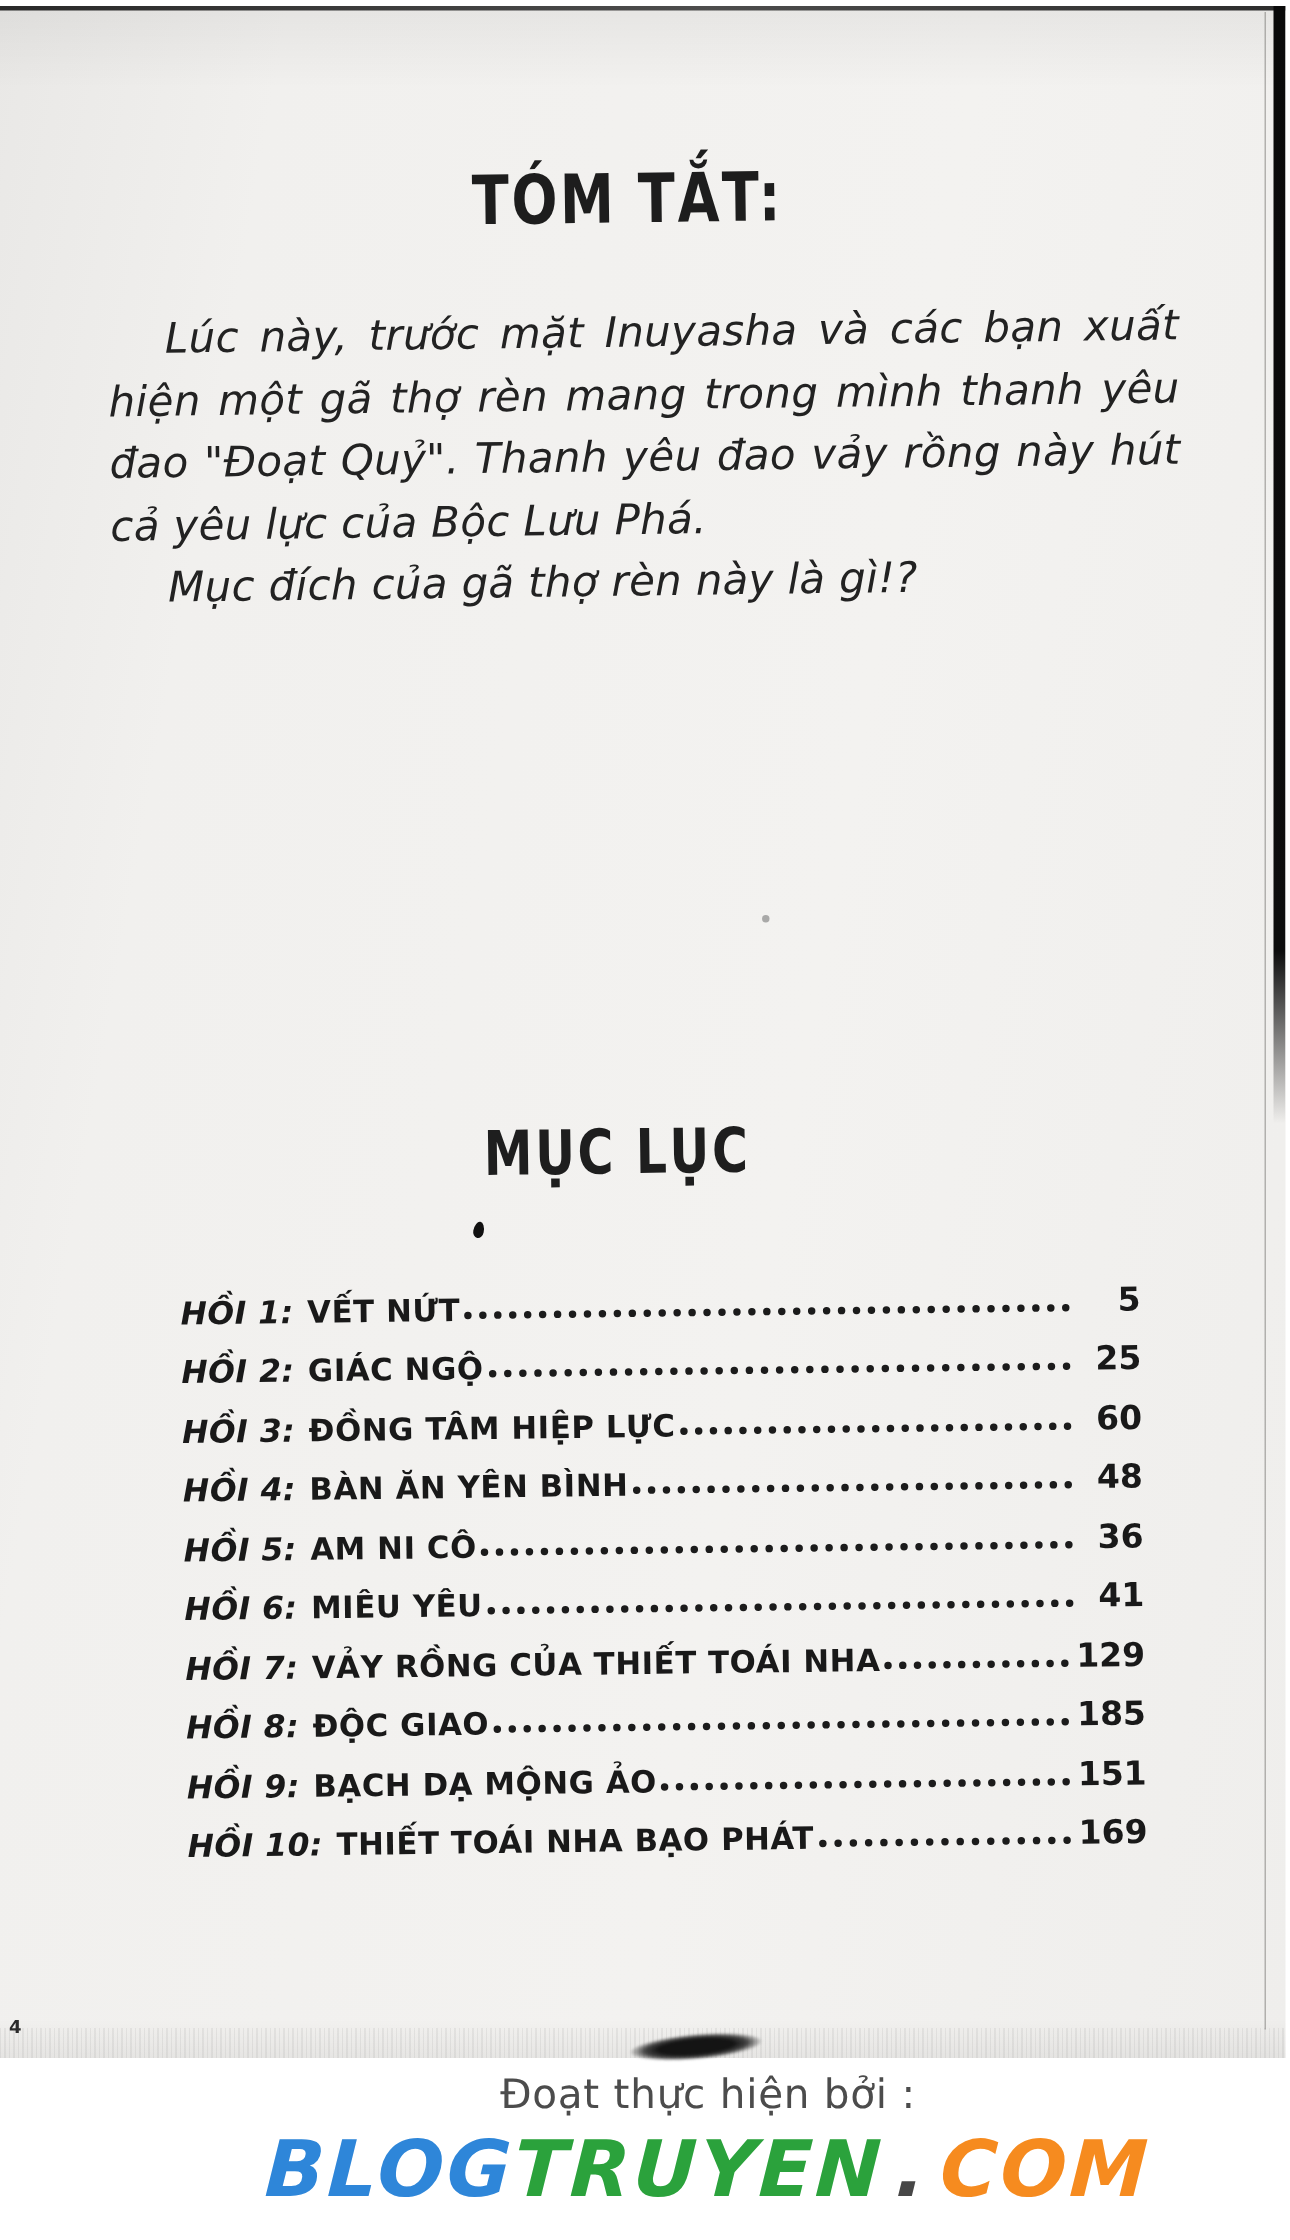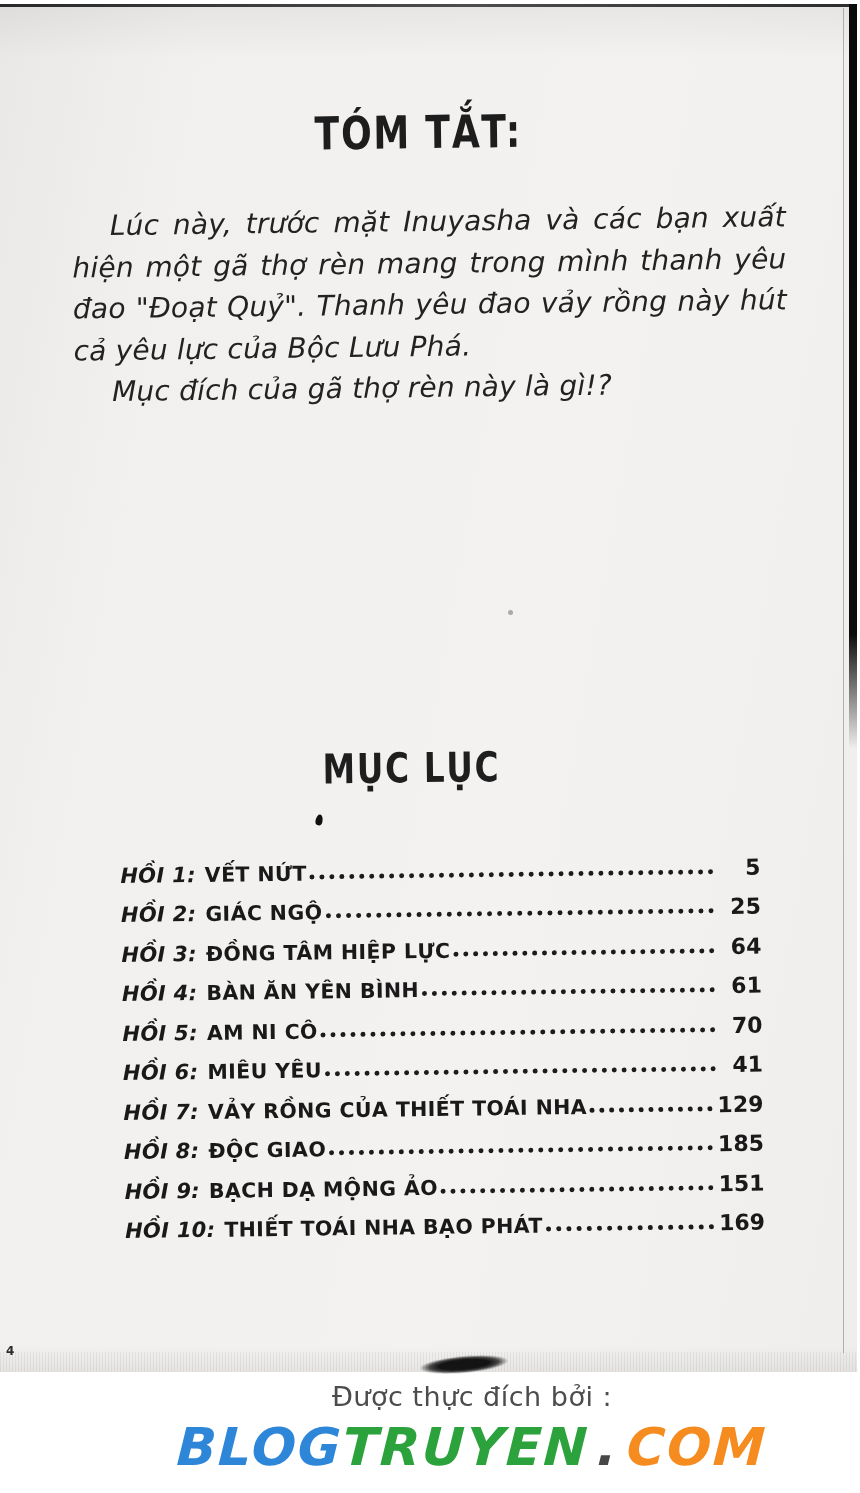--- a/index.html
+++ b/index.html
@@ -115,35 +115,35 @@
     <span class="toc-label">HỒI 2:</span>
     <span class="toc-chapter">GIÁC NGỘ</span>
     <span class="leader"></span>
     <span class="toc-page">25</span>
   </div>
 
   <div class="toc-row">
     <span class="toc-label">HỒI 3:</span>
     <span class="toc-chapter">ĐỒNG TÂM HIỆP LỰC</span>
     <span class="leader"></span>
-    <span class="toc-page">64</span>
+    <span class="toc-page">60</span>
   </div>
 
   <div class="toc-row">
     <span class="toc-label">HỒI 4:</span>
     <span class="toc-chapter">BÀN ĂN YÊN BÌNH</span>
     <span class="leader"></span>
-    <span class="toc-page">61</span>
+    <span class="toc-page">48</span>
   </div>
 
   <div class="toc-row">
     <span class="toc-label">HỒI 5:</span>
     <span class="toc-chapter">AM NI CÔ</span>
     <span class="leader"></span>
-    <span class="toc-page">70</span>
+    <span class="toc-page">36</span>
   </div>
 
   <div class="toc-row">
     <span class="toc-label">HỒI 6:</span>
     <span class="toc-chapter">MIÊU YÊU</span>
     <span class="leader"></span>
     <span class="toc-page">41</span>
   </div>
 
   <div class="toc-row">
@@ -177,15 +177,15 @@
   </div>
 
   <div class="speck"></div>
   <div class="page-num">4</div>
   <div class="stripe-band"></div>
 </div>
 
 <div class="smudge"></div>
 
 <div class="footer">
-  <div class="credit">Được thực đích bởi :</div>
+  <div class="credit">Đoạt thực hiện bởi :</div>
   <div class="logo" id="logo"><span class="logo-part" style="color: rgb(46, 134, 217);">BLOG</span><span class="logo-part" style="color: rgb(43, 162, 60);">TRUYEN</span><span class="logo-part logo-dot" style="color: rgb(71, 71, 71);">.</span><span class="logo-part" style="color: rgb(246, 139, 31);">COM</span></div>
 </div>
 
 </body></html>

